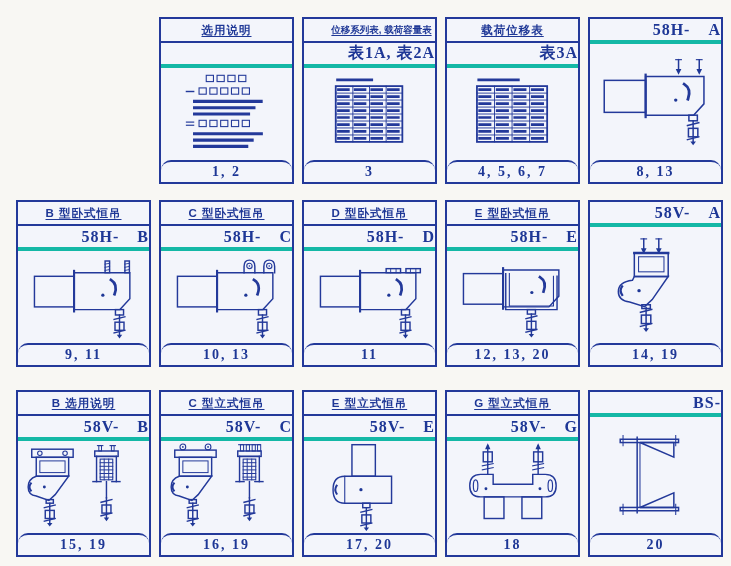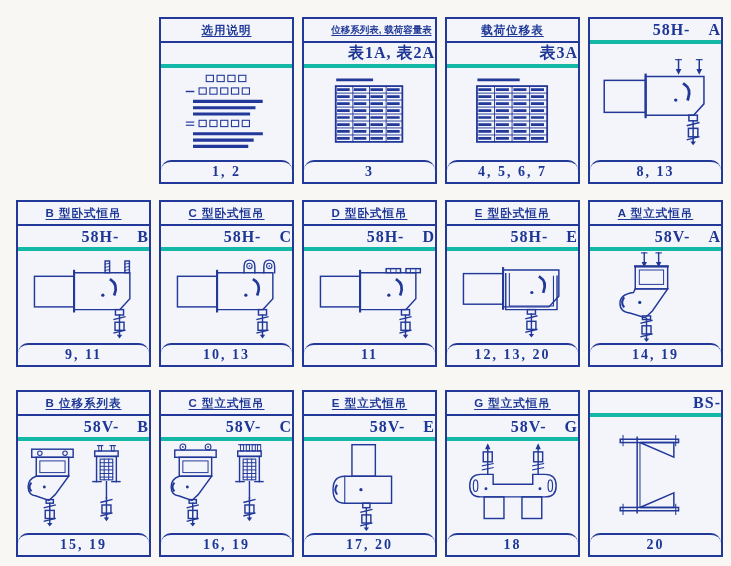--- a/index.html
+++ b/index.html
@@ -292,21 +292,20 @@
         <path d="M60 24 V64 H117 V27"></path>
         <path d="M64 24 V60 H113 V27" stroke-width="1.2"></path>
         <rect x="84" y="64" width="9" height="5"></rect>
         <use href="#g-tb" x="88.5" y="69"></use>
       </svg>
     </div>
     <div class="pfooter">12, 13, 20</div>
   </div>
 
   <div class="panel r2 c5">
-    <div class="ptitle">A 型立式恒吊</div>
     <div class="pmodel">
         <span>58V-</span>
         <span>A</span>
       </div>
     <div class="pcontent">
       <svg class="diag" viewBox="0 0 135 100">
         <line x1="52" y1="1" x2="58" y2="1" stroke-width="1.2"></line>
         <line x1="68" y1="1" x2="74" y2="1" stroke-width="1.2"></line>
         <use href="#g-arr" x="55" y="1"></use>
         <use href="#g-arr" x="71" y="1"></use>
@@ -317,21 +316,21 @@
         <path d="M32 51.5 q-3.2 4.5 0 9" stroke-width="2.4"></path>
         <circle cx="50" cy="56" r="1.8" fill="currentColor" stroke="none"></circle>
         <rect x="53" y="71" width="9" height="4"></rect>
         <use href="#g-tb" x="57.5" y="74"></use>
       </svg>
     </div>
     <div class="pfooter">14, 19</div>
   </div>
 
   <div class="panel r3 c1">
-    <div class="ptitle">B 位移系列表</div>
+    <div class="ptitle">B 选用说明</div>
     <div class="pmodel">
         <span>58V-</span>
         <span>B</span>
       </div>
     <div class="pcontent">
       <svg class="diag" viewBox="0 0 135 100">
         <rect x="10" y="8" width="46" height="9"></rect>
         <circle cx="19" cy="12.5" r="2.5" stroke-width="1.2"></circle>
         <circle cx="47" cy="12.5" r="2.5" stroke-width="1.2"></circle>
         <rect x="15" y="17" width="36" height="21"></rect>

